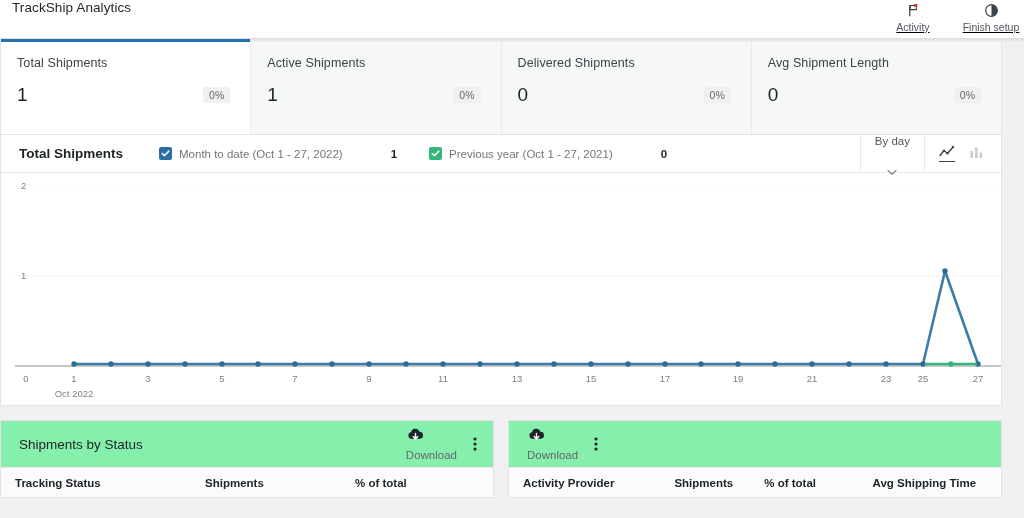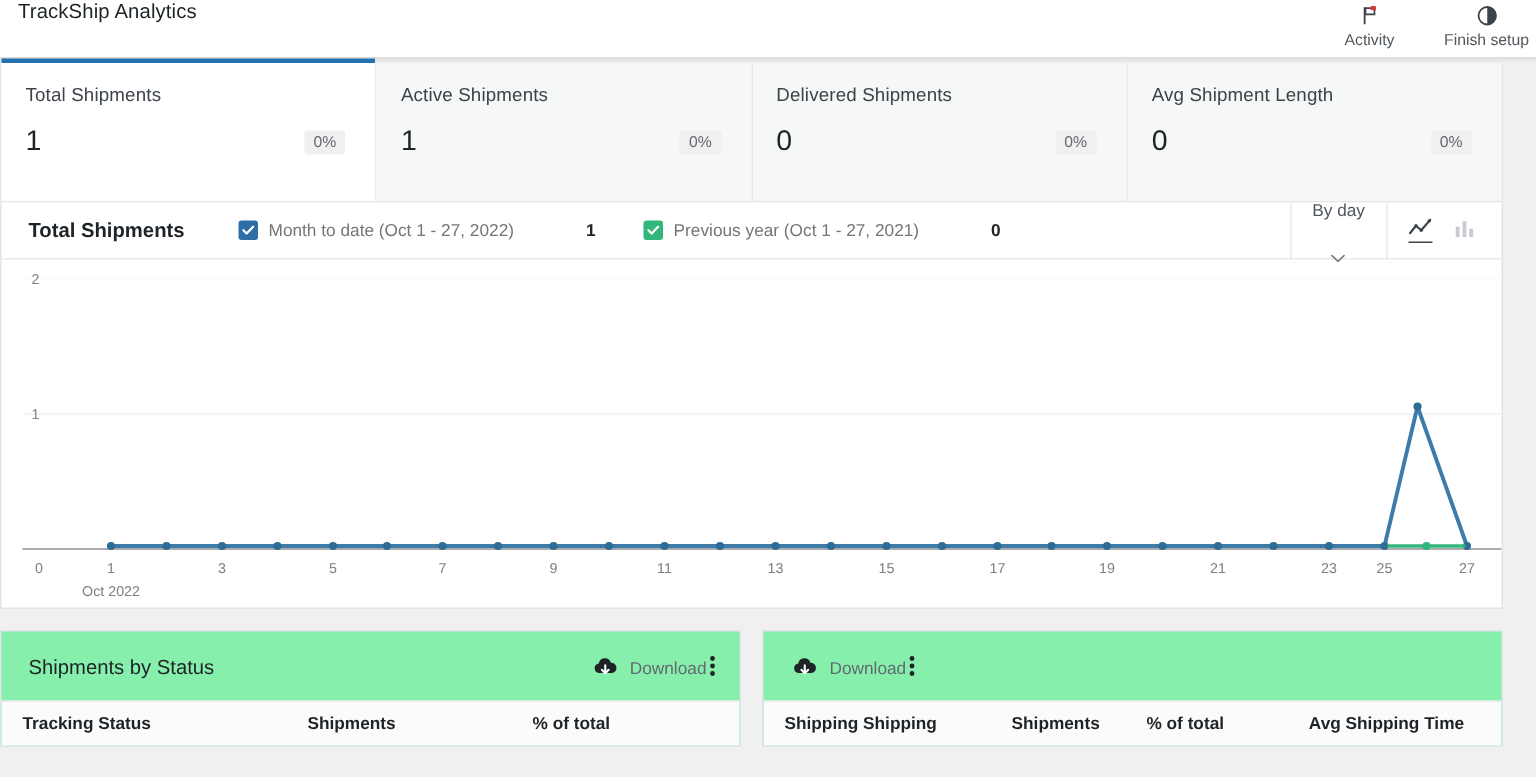--- a/index.html
+++ b/index.html
@@ -24,20 +24,21 @@
     color: #1d2327;
     letter-spacing: .1px;
   }
   .topbar-actions {
     position: absolute;
     right: 4px; top: 0;
     display: flex;
     align-items: flex-start;
     gap: 20px;
     height: 38px;
+    text-decoration: underline;
   }
   .topbar-action {
     display: flex;
     flex-direction: column;
     align-items: center;
     justify-content: flex-start;
     width: 58px;
     padding-top: 1px;
     cursor: pointer;
   }
@@ -217,23 +218,25 @@
     height: 46px;
     padding: 0 14px 0 18px;
   }
   .tbl-title {
     font-size: 13.5px;
     color: #1d2327;
     flex: 1;
   }
   .dl {
     display: flex;
-    align-items: flex-end;
+    align-items: flex-start;
     gap: 7px;
     cursor: pointer;
+    margin-right: 14px;
+    flex-direction: column;
   }
   .dl-text { font-size: 11.5px; color: #646970; }
   .kebab { cursor: pointer; line-height: 0; padding: 2px; }
   .tbl-cols {
     display: flex;
     align-items: center;
     height: 31px;
     background: #fbfbfc;
     border-top: 1px solid #e8eaec;
     padding-left: 14px;
@@ -478,20 +481,20 @@
         </span>
         <span class="kebab">
           <svg width="4" height="16" viewBox="0 0 4 16">
             <circle cx="2" cy="3" r="1.6" fill="#1d2327"></circle>
             <circle cx="2" cy="8" r="1.6" fill="#1d2327"></circle>
             <circle cx="2" cy="13" r="1.6" fill="#1d2327"></circle>
           </svg>
         </span>
       </div>
       <div class="tbl-cols">
-        <span style="width:165px">Shipping Shipping</span>
+        <span style="width:165px">Activity Provider</span>
         <span style="width:98px">Shipments</span>
         <span style="width:118px">% of total</span>
         <span style="width:140px">Avg Shipping Time</span>
       </div>
     </div>
   </div>
 </div>
 
 </body></html>

